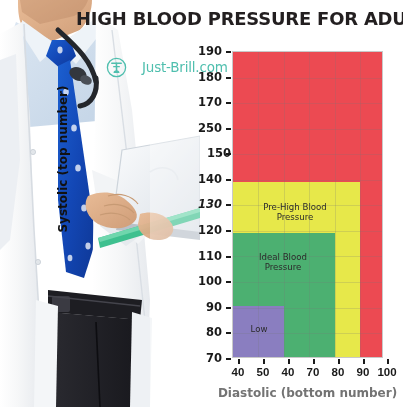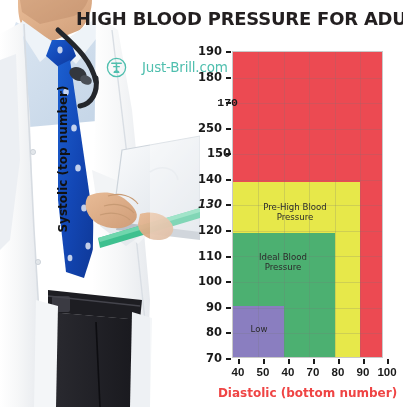--- a/index.html
+++ b/index.html
@@ -157,21 +157,21 @@
     white-space: nowrap;
   }
   #xlabel {
     position: absolute;
     left: 212px;
     top: 386px;
     width: 191px;
     text-align: center;
     font-size: 12px;
     font-weight: bold;
-    color: #ef4444;
+    color: #737373;
     font-family: "DejaVu Sans", sans-serif;
     white-space: nowrap;
   }
 </style>
 </head>
 <body>
 
 <div id="stage">
 
   <div id="photo">
@@ -319,21 +319,21 @@
       <div class="band-label" style="left:2px;top:200px;width:96px;white-space:pre-line;">Ideal Blood
 Pressure</div>
       <div class="band-label" style="left:2px;top:272px;width:48px;">Low</div>
     </div>
 
     <div class="ytick-mark" style="left:226px;top:51px;"></div>
     <div class="ytick-label" style="left:192px;top:51px;">190</div>
     <div class="ytick-mark" style="left:226px;top:77px;"></div>
     <div class="ytick-label" style="left:192px;top:77px;">180</div>
     <div class="ytick-mark" style="left:226px;top:102px;"></div>
-    <div class="ytick-label" style="left:208px;top:102px;font-family:Liberation Mono, monospace;">170</div>
+    <div class="ytick-label" style="left:192px;top:102px;">170</div>
     <div class="ytick-mark" style="left:226px;top:128px;"></div>
     <div class="ytick-label" style="left:192px;top:128px;">250</div>
     <div class="ytick-mark" style="left:226px;top:153px;"></div>
     <div class="ytick-label" style="left:192px;top:153px;margin-left:9px;">150</div>
     <div class="ytick-mark" style="left:226px;top:179px;"></div>
     <div class="ytick-label" style="left:192px;top:179px;">140</div>
     <div class="ytick-mark" style="left:226px;top:204px;"></div>
     <div class="ytick-label" style="left:192px;top:204px;font-style:italic;">130</div>
     <div class="ytick-mark" style="left:226px;top:230px;"></div>
     <div class="ytick-label" style="left:192px;top:230px;">120</div>

